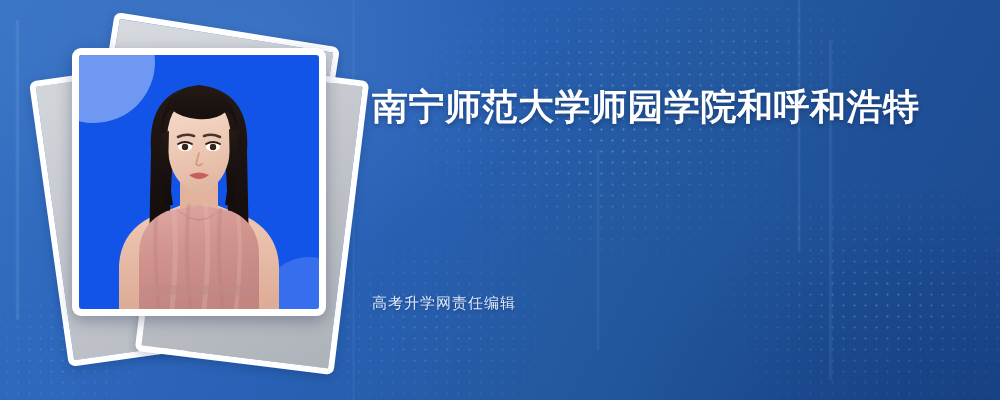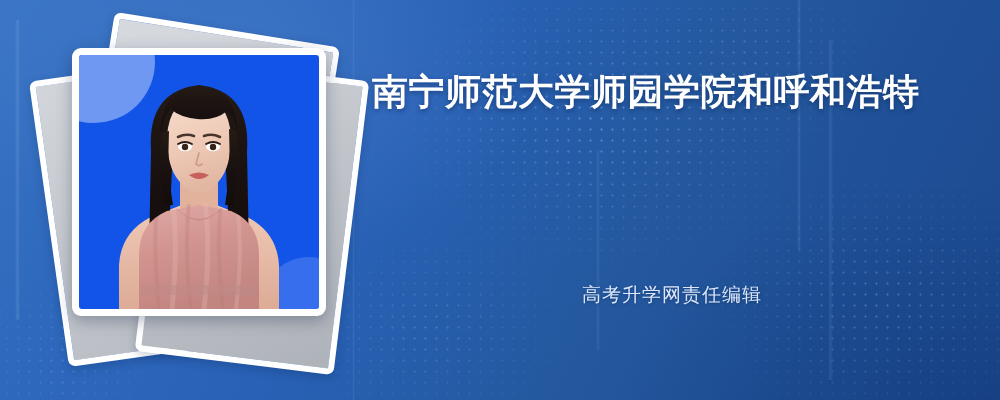--- a/index.html
+++ b/index.html
@@ -144,22 +144,22 @@
     background:#4a7df0;
     opacity:.65;
   }
 
   .portrait { position:absolute; inset:0; }
 
   
 
   .text-col {
     position:absolute;
-    left:372px; top:0;
-    width:600px; height:292px;font-family:Liberation Mono, monospace;
+    left:372px; top:12px;
+    width:600px; height:292px;
   }
 
   .headline {
     position:absolute;
     left:0; top:68px;
     width:600px;
     color:#ffffff;
     font-size:36px;
     font-weight:bold;
     line-height:1.52;
@@ -176,25 +176,24 @@
     color:#ffffff;
     font-size:25px;
     font-weight:bold;
     letter-spacing:2.5px;
     padding-left:18px;
     text-shadow:0 2px 5px rgba(4,22,60,0.42);
   }
   .author-role {
     margin-top:10px;
     color:#dbe7fa;
-    font-size:19px;
+    font-size:15px;
     font-weight:normal;
     letter-spacing:1px;
     text-shadow:0 1px 3px rgba(4,22,60,0.38);
-    text-align:center;
   }
 </style>
 </head>
 <body>
 
 <div id="banner">
 
   <div class="bg-glow"></div>
   <div class="bg-dots"></div>
   <div class="bg-streaks"></div>

